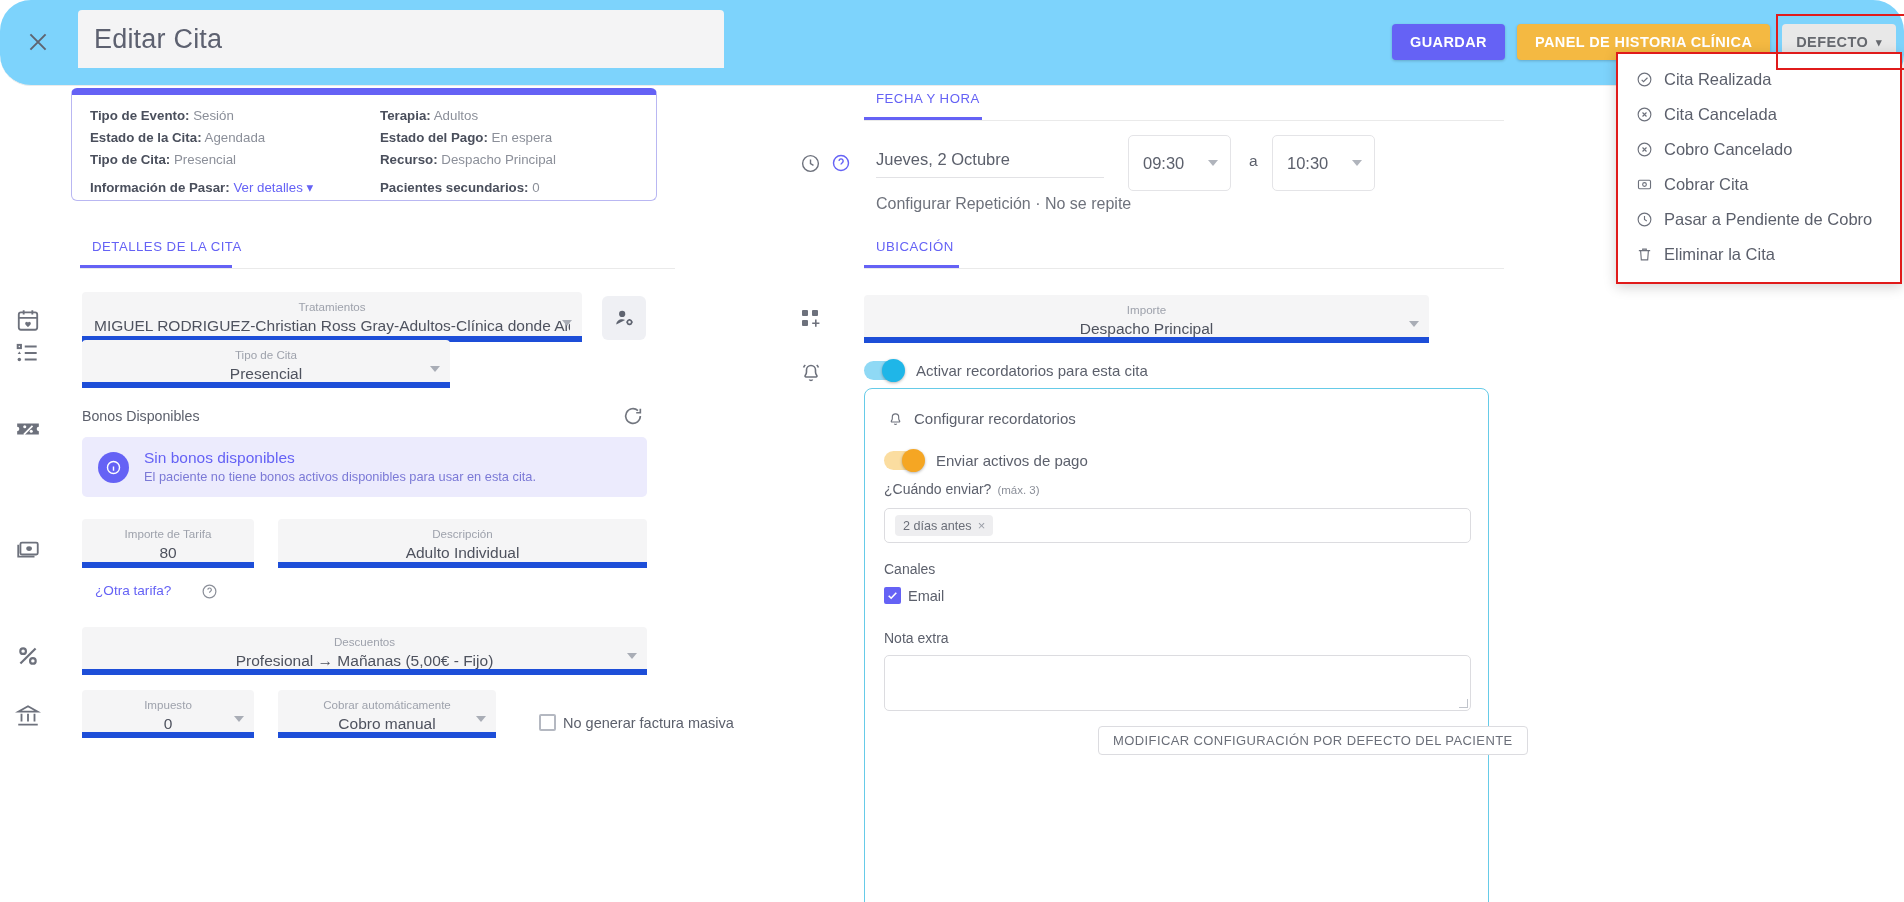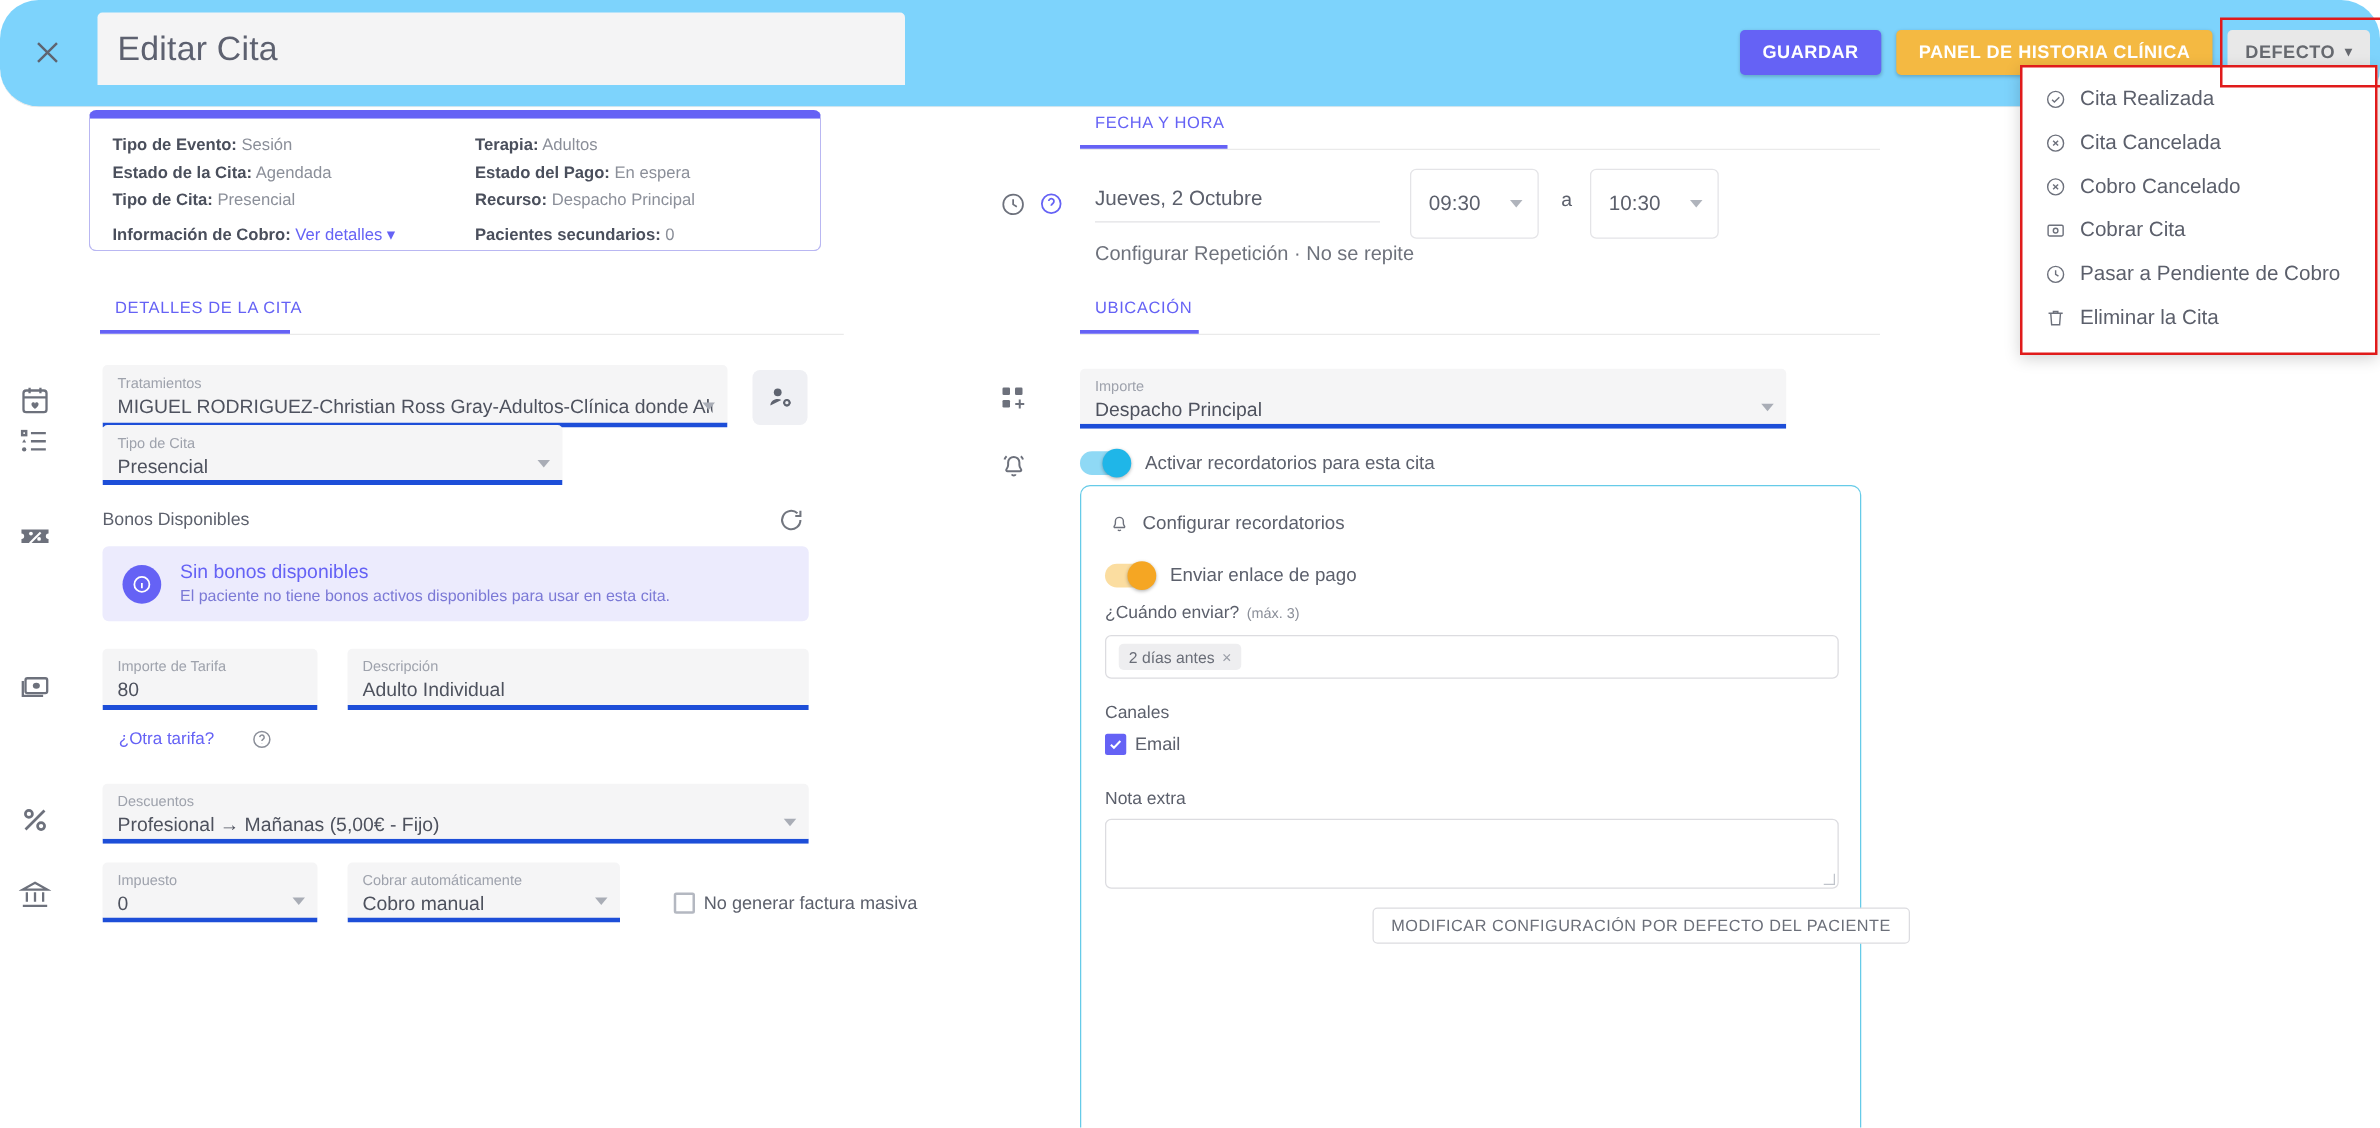--- a/index.html
+++ b/index.html
@@ -104,22 +104,22 @@
   .r-tabs2 .tab-underline { width: 95px; }
 
   
   .rail-icon {
     position: absolute; width: 26px; height: 26px; color: #6d717c;
   }
   .rail-icon svg { width: 100%; height: 100%; }
 
   
   .field {
-    position: absolute; background: #f5f5f6; border-bottom: 4px solid #1d4ed8;
-    border-radius: 4px 4px 0 0; padding: 7px 12px 6px 12px;
+    position: absolute; background: #f5f5f6; border-bottom: 6px solid #1d4ed8;
+    border-radius: 4px 4px 0 0; padding: 7px 12px 6px 12px; text-align: center;
   }
   .field .lbl { font-size: 11.6px; color: #9ea2ac; line-height: 15px; }
   .field .val { font-size: 15.5px; color: #4e525e; line-height: 23px; white-space: nowrap; overflow: hidden; }
   .arrow {
     position: absolute; right: 10px; bottom: 10px;
     width: 0; height: 0; border-left: 5px solid transparent;
     border-right: 5px solid transparent; border-top: 6px solid #a9adb6;
   }
 
   .underline-field {
@@ -331,21 +331,21 @@
 
   <div class="info-card">
     <div class="info-grid">
       <div class="info-line"><b>Tipo de Evento:</b> <span>Sesión</span></div>
       <div class="info-line"><b>Terapia:</b> <span>Adultos</span></div>
       <div class="info-line"><b>Estado de la Cita:</b> <span>Agendada</span></div>
       <div class="info-line"><b>Estado del Pago:</b> <span>En espera</span></div>
       <div class="info-line"><b>Tipo de Cita:</b> <span>Presencial</span></div>
       <div class="info-line"><b>Recurso:</b> <span>Despacho Principal</span></div>
       <div class="info-line info-pay">
-        <b>Información de Cobro:</b>
+        <b>Información de Pasar:</b>
         <span class="link">Ver detalles</span>
         <span class="link">▾</span>
       </div>
       <div class="info-line info-sec">
         <b>Pacientes secundarios:</b>
         <span>0</span>
       </div>
     </div>
   </div>
 
@@ -559,21 +559,21 @@
           <path d="M10.4 19.5a1.8 1.8 0 003.2 0"></path>
         </svg>
       <span>Configurar recordatorios</span>
     </div>
   </div>
 
   <div class="tog-row" style="left:884px; top:451px;">
     <div class="toggle orange">
         <div class="knob"></div>
       </div>
-    <div class="tog-label">Enviar enlace de pago</div>
+    <div class="tog-label">Enviar activos de pago</div>
   </div>
 
   <div style="position:absolute; left:884px; top:481px; display:flex; align-items:baseline; gap:6px;">
     <span class="small-label">¿Cuándo enviar?</span>
     <span class="tiny-label">(máx. 3)</span>
   </div>
 
   <div class="chips-box">
     <div class="chip">
       <span>2 días antes</span>

